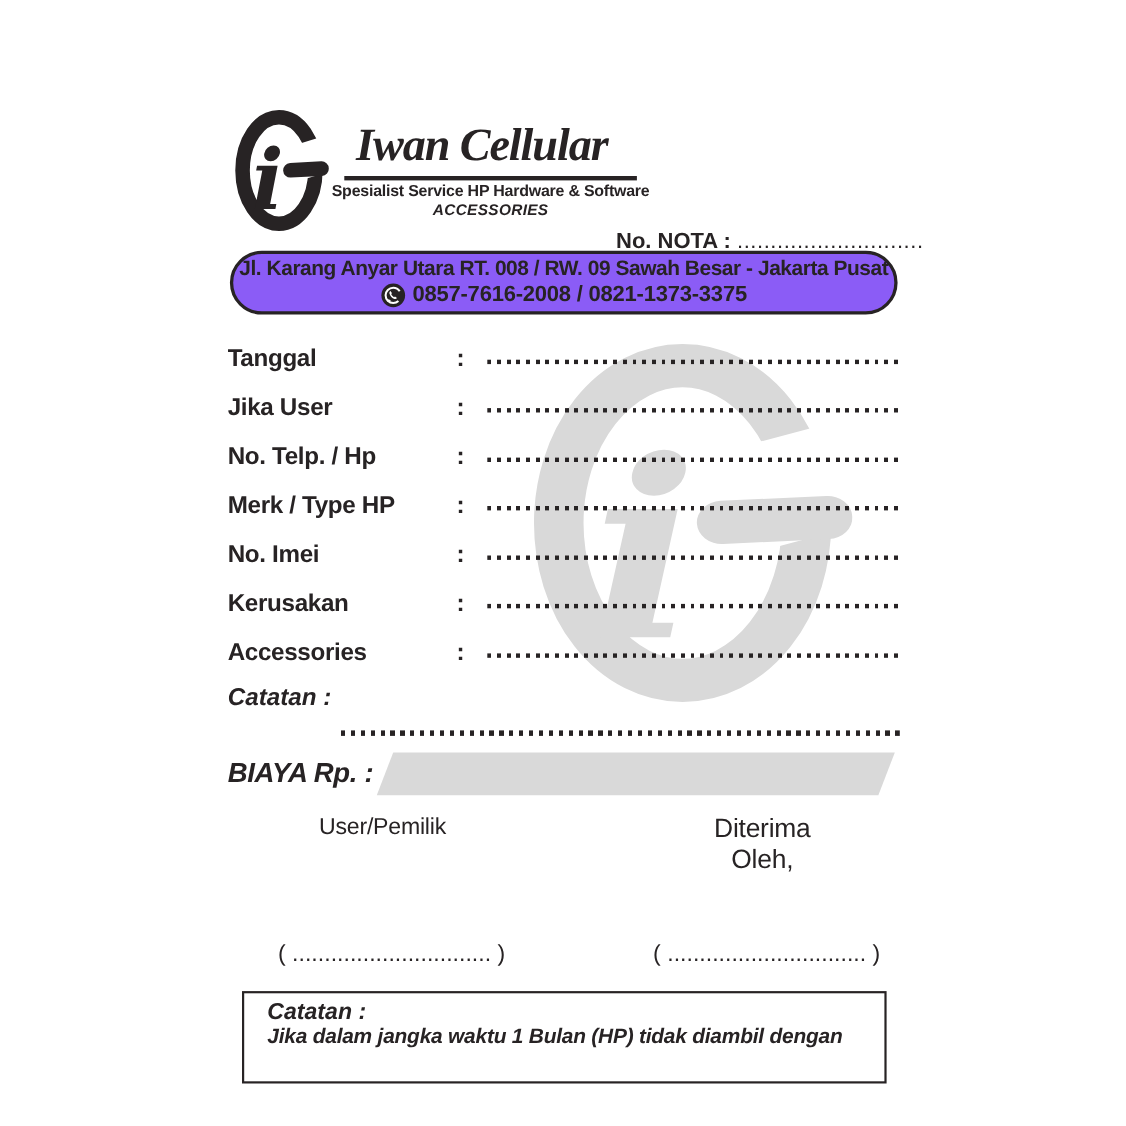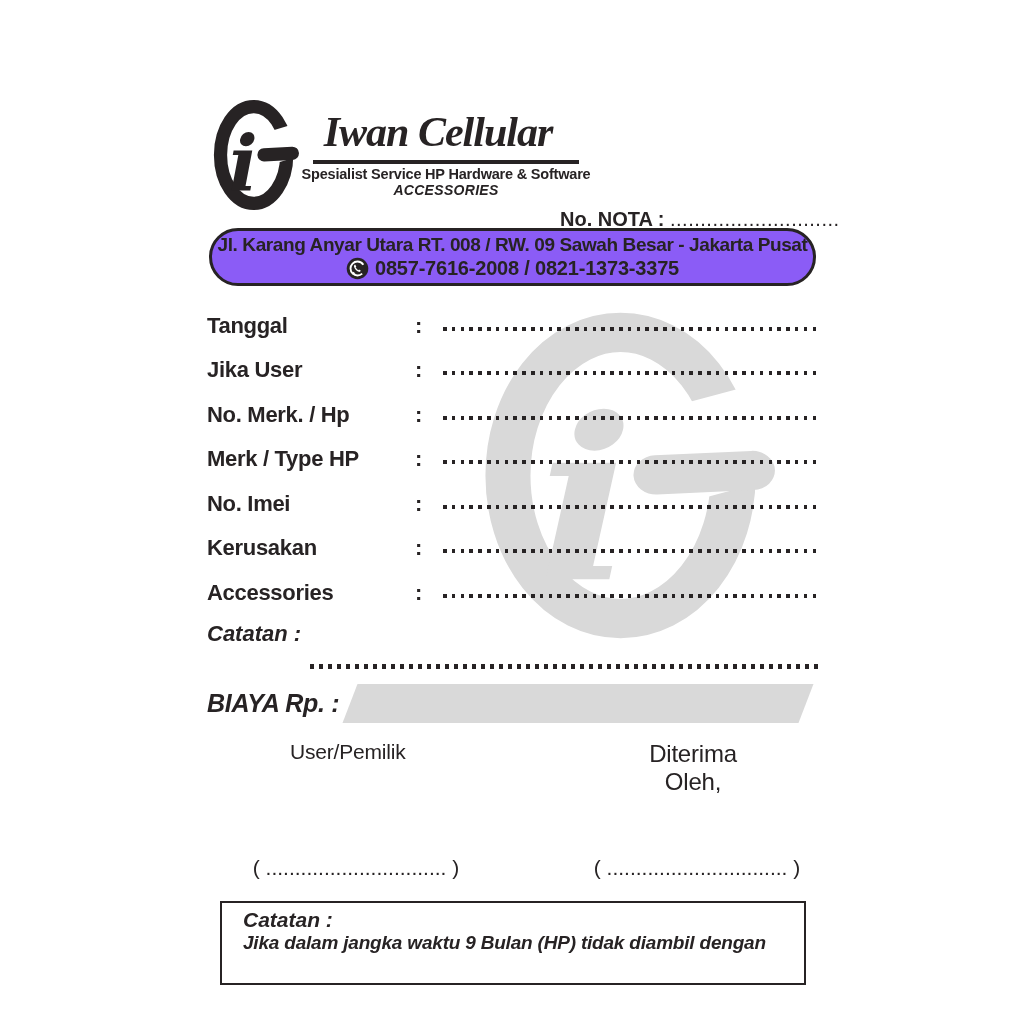--- a/index.html
+++ b/index.html
@@ -150,21 +150,21 @@
       <span class="field-label">Tanggal</span>
       <span class="field-colon">:</span>
       <span class="leader"></span>
     </div>
     <div class="field-row">
       <span class="field-label">Jika User</span>
       <span class="field-colon">:</span>
       <span class="leader"></span>
     </div>
     <div class="field-row">
-      <span class="field-label">No. Merk. / Hp</span>
+      <span class="field-label">No. Telp. / Hp</span>
       <span class="field-colon">:</span>
       <span class="leader"></span>
     </div>
     <div class="field-row">
       <span class="field-label">Merk / Type HP</span>
       <span class="field-colon">:</span>
       <span class="leader"></span>
     </div>
     <div class="field-row">
       <span class="field-label">No. Imei</span>
@@ -189,16 +189,16 @@
   <div class="biaya-bar"></div>
   <div class="biaya-label">BIAYA Rp. :</div>
 
   <div class="role-left">User/Pemilik</div>
   <div class="role-right">Diterima Oleh,</div>
   <div class="sig-left">( ............................... )</div>
   <div class="sig-right">( ............................... )</div>
 
   <div class="footer-box">
     <div class="footer-title">Catatan :</div>
-    <div class="footer-text">Jika dalam jangka waktu 9 Bulan (HP) tidak diambil dengan</div>
+    <div class="footer-text">Jika dalam jangka waktu 1 Bulan (HP) tidak diambil dengan</div>
   </div>
 
 </div>
 
 </body></html>

